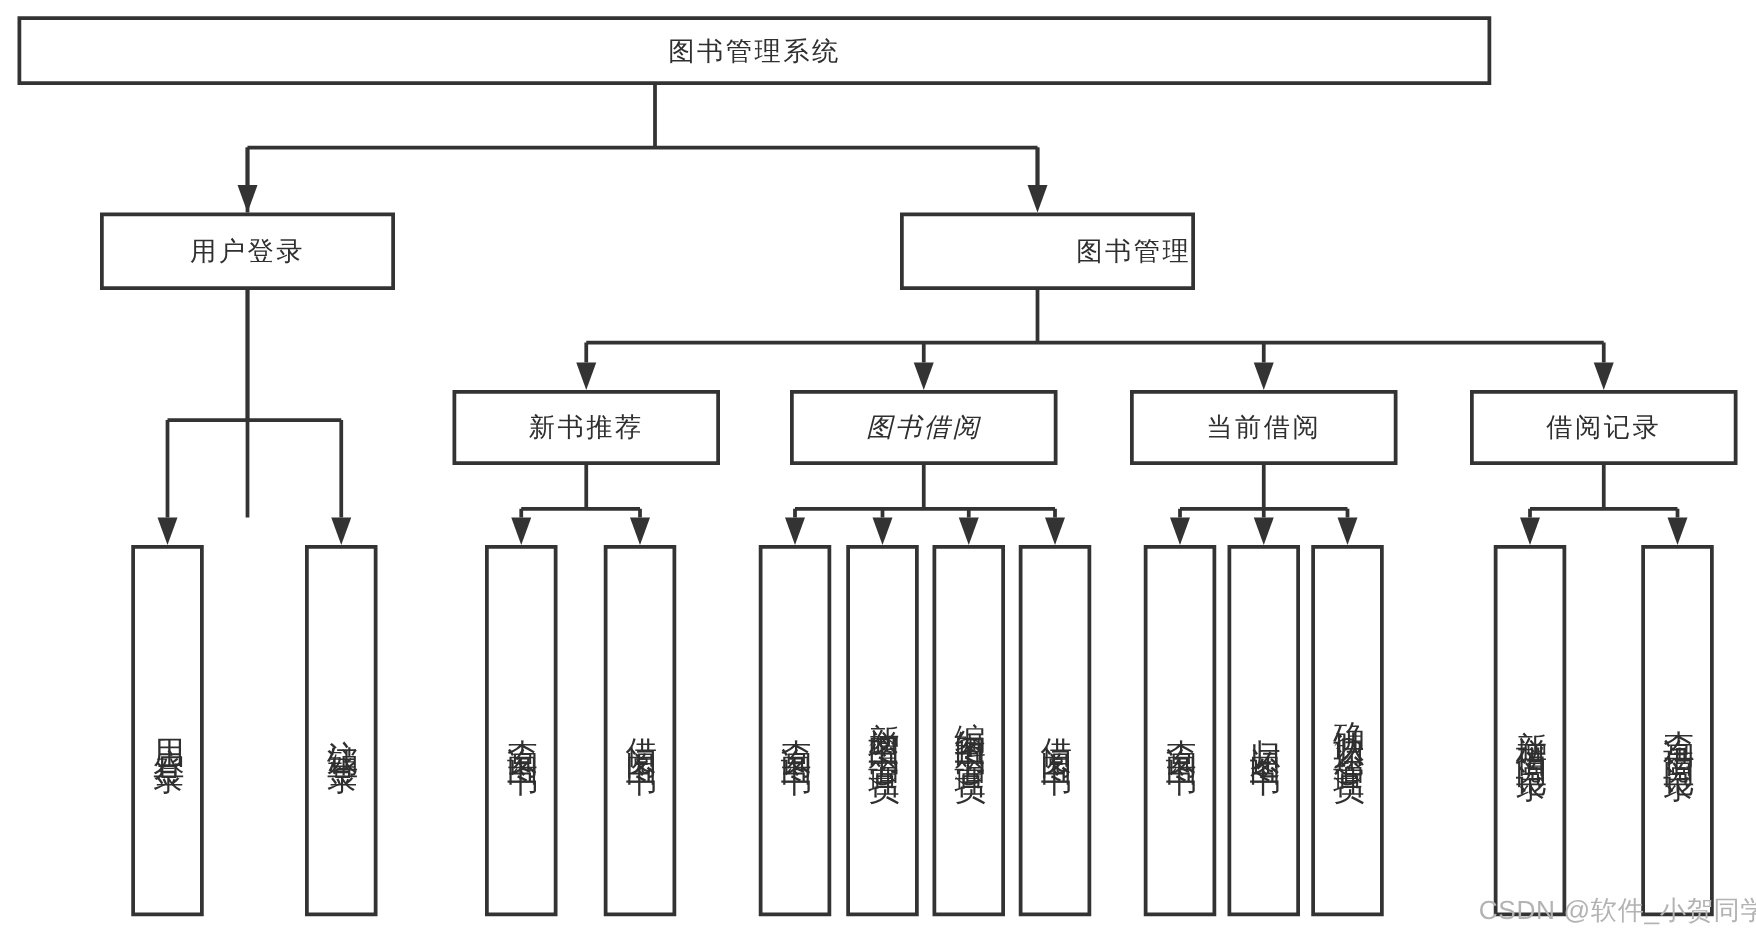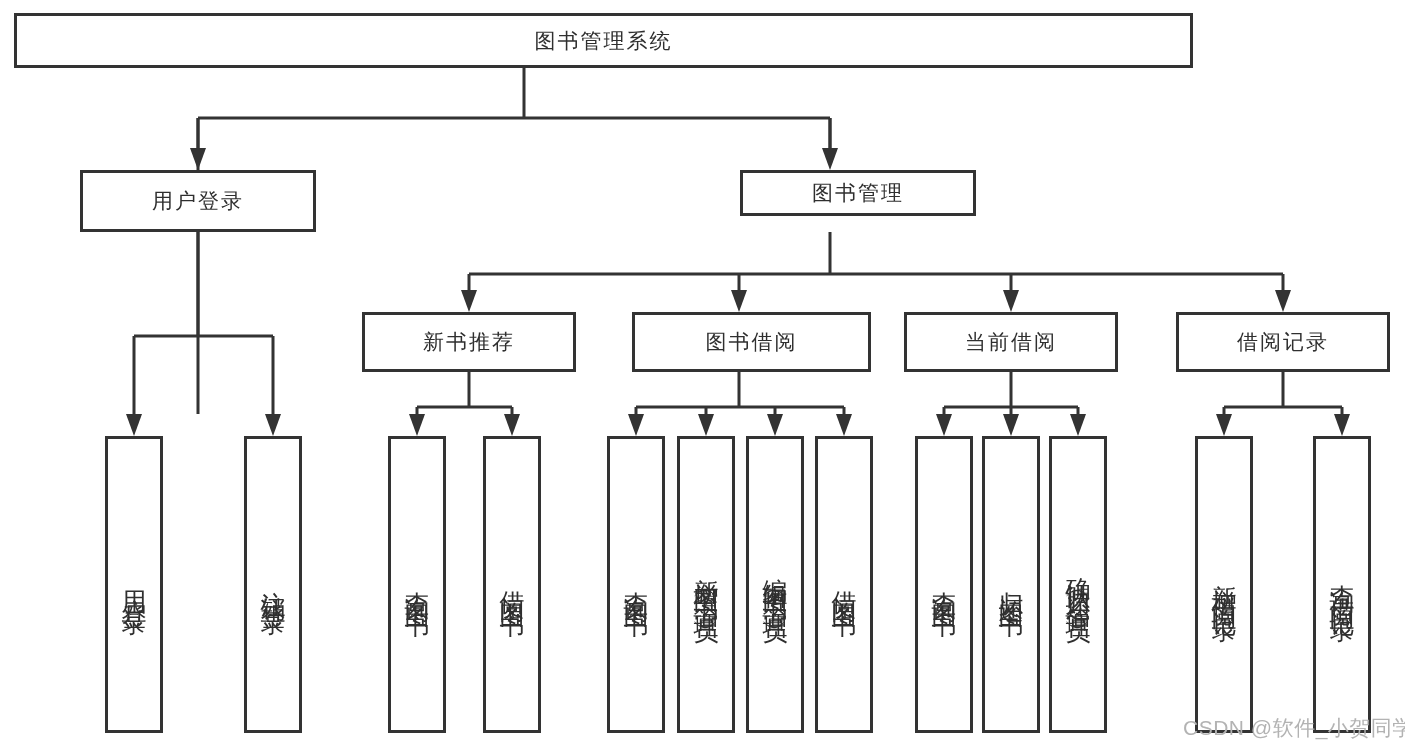--- a/index.html
+++ b/index.html
@@ -117,28 +117,28 @@
     <path class="head" d="M1334 414 L1350 414 L1342 436 Z"></path>
   </svg>
 
   <div class="node root" style="left:14px; top:13px; width:1179px; height:55px;">
     <span>图书管理系统</span>
   </div>
 
   <div class="node h-label" style="left:80px; top:170px; width:236px; height:62px;">
     <span>用户登录</span>
   </div>
-  <div class="node h-label" style="left:740px; top:170px; width:236px; height:46px;">
+  <div class="node h-label" style="left:720px; top:170px; width:236px; height:62px;justify-content:flex-end;">
     <span>图书管理</span>
   </div>
 
   <div class="node h-label" style="left:362px; top:312px; width:214px; height:60px;">
     <span>新书推荐</span>
   </div>
-  <div class="node h-label" style="left:632px; top:312px; width:239px; height:60px;">
+  <div class="node h-label" style="left:632px; top:312px; width:214px; height:60px;font-style:italic;">
     <span>图书借阅</span>
   </div>
   <div class="node h-label" style="left:904px; top:312px; width:214px; height:60px;">
     <span>当前借阅</span>
   </div>
   <div class="node h-label" style="left:1176px; top:312px; width:214px; height:60px;">
     <span>借阅记录</span>
   </div>
 
   <div class="node leaf" style="left:105px; top:436px; width:58px; height:297px;">

